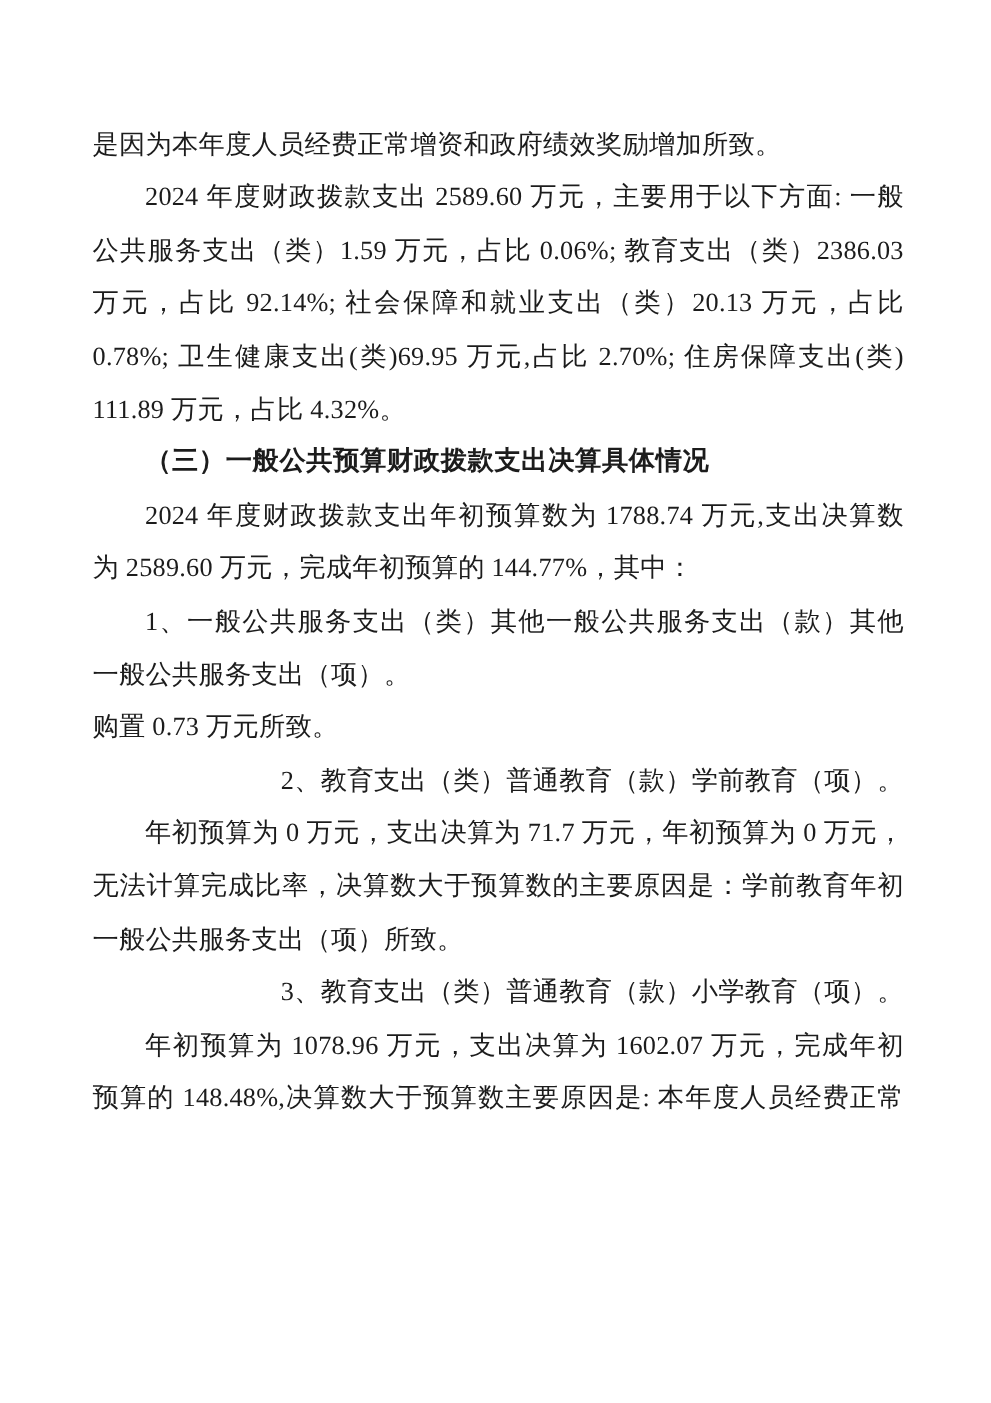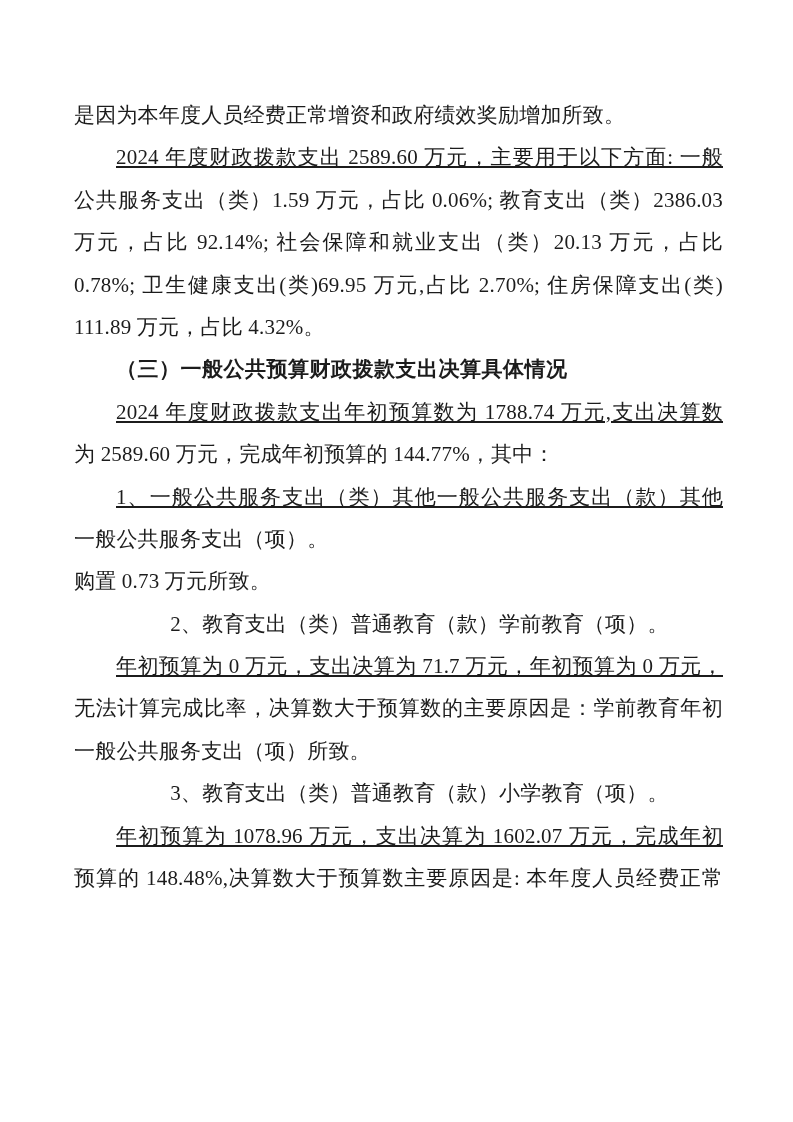--- a/index.html
+++ b/index.html
@@ -31,28 +31,27 @@
     overflow: hidden;
   }
   .line.full {
     text-align: justify;
     text-align-last: justify;
   }
   .line.indent-full {
     text-indent: 2em;
     text-align: justify;
     text-align-last: justify;
-    text-decoration: underline;
   }
   .line.left {
     text-align: left;
   }
   .line.indent-left {
     text-indent: 2em;
-    text-align: center;
+    text-align: right;
   }
   .line.heading {
     text-indent: 2em;
     text-align: left;
     font-weight: bold;
     font-family: "Liberation Sans", "DejaVu Sans", sans-serif;
     letter-spacing: 0.5px;
   }
   .footer {
     position: absolute;

